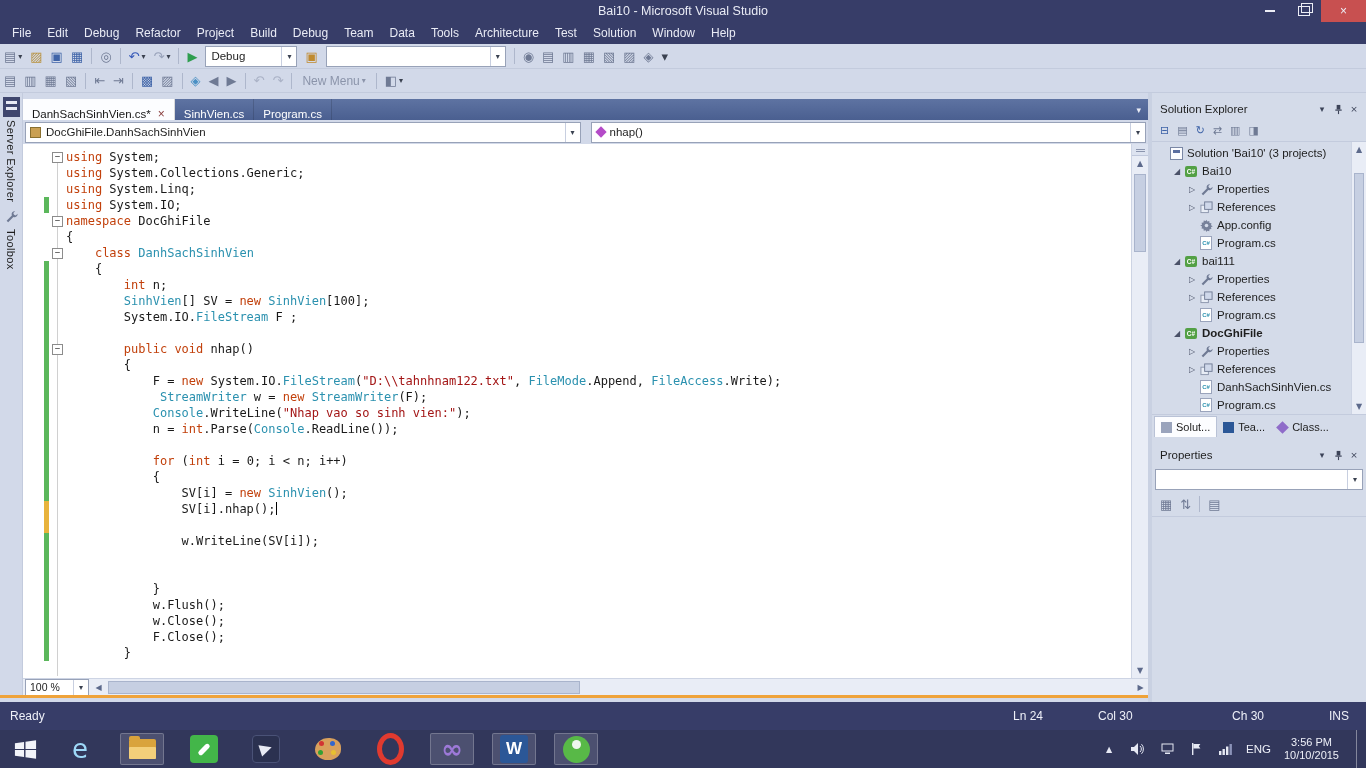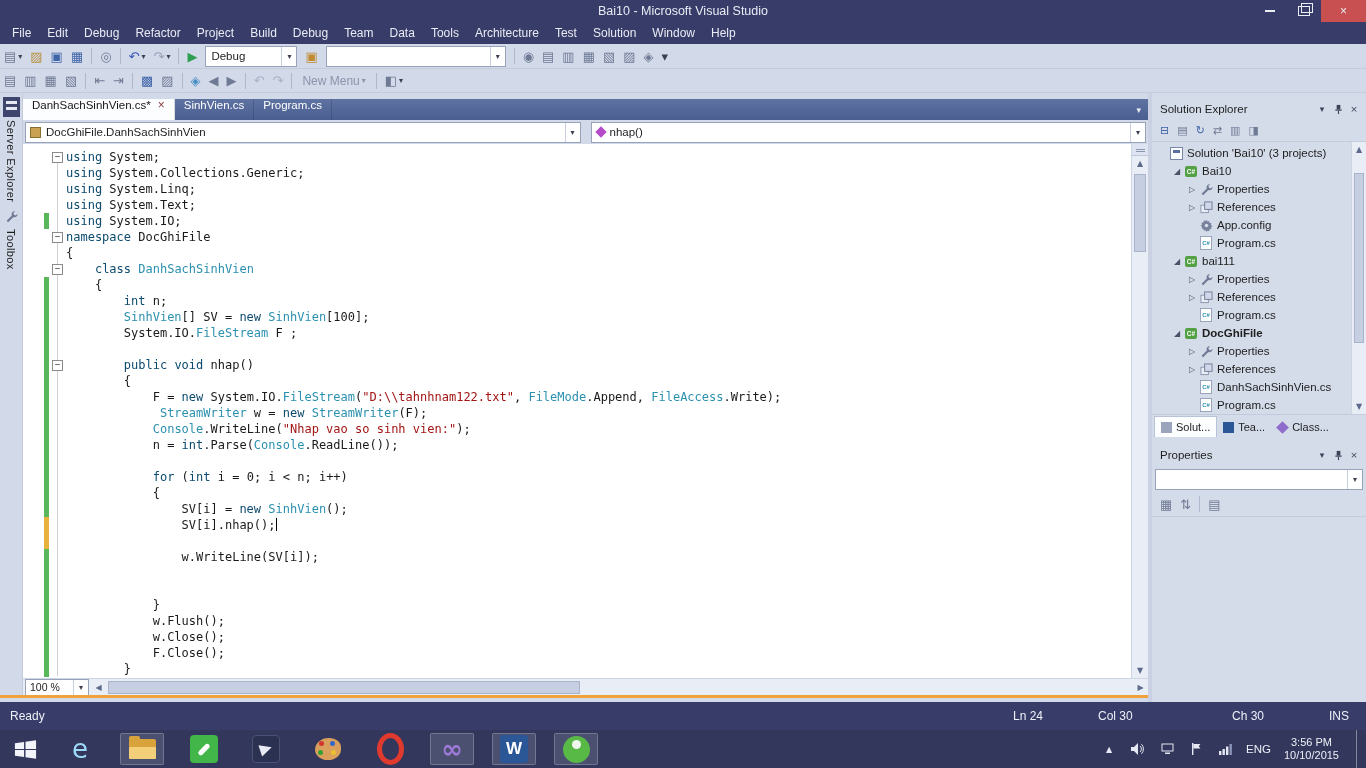--- a/index.html
+++ b/index.html
@@ -44,21 +44,21 @@
   .ls-label{writing-mode:vertical-rl;font-size:11px;color:#1e1e1e;margin-top:3px;letter-spacing:.4px;}
   .ls-ico{width:17px;height:20px;display:flex;align-items:center;justify-content:center;}
   .ls-ico.server{background:#3f466e;position:relative;}
   .ls-ico.server::before{content:"";position:absolute;left:3px;top:4px;width:11px;height:3px;background:#e8eaf4;}
   .ls-ico.server::after{content:"";position:absolute;left:3px;top:10px;width:11px;height:3px;background:#e8eaf4;}
   
   .editorcol{position:absolute;left:23px;top:93px;width:1125px;height:602px;display:flex;flex-direction:column;background:#fff;}
   .tabstrip{height:27px;background:#d2d9e9;position:relative;flex:none;}
   .tabs-bg{position:absolute;left:0;right:0;bottom:0;height:21px;background:linear-gradient(#5e73a2,#4a5f90);
            display:flex;align-items:stretch;}
-  .doc-tab{display:flex;align-items:flex-start;padding:0 9px;font-size:11.5px;color:#fff;
+  .doc-tab{display:flex;align-items:flex-end;padding:0 9px;font-size:11.5px;color:#fff;
            border-right:1px solid rgba(0,0,0,.14);}
   .doc-tab.active{background:#fcfdff;color:#161616;}
   .tab-close{margin-left:7px;color:#8a3e3e;font-size:12px;line-height:12px;}
   .tablist-arrow{position:absolute;right:7px;bottom:5px;color:#e9ecf6;font-size:9px;font-family:"DejaVu Sans",sans-serif;}
   .navbar{height:24px;background:#d2d9e9;display:flex;align-items:center;flex:none;padding:0 1px;gap:8px;}
   .nav-combo{flex:1;background:#fff;border:1px solid #98a2b8;height:19px;display:flex;align-items:center;margin:0 1px;}
   .ic-class{width:9px;height:9px;background:#caa053;border:1px solid #8a7030;margin-left:4px;flex:none;}
   .ic-method{width:8px;height:8px;background:#b44bc8;transform:rotate(45deg);margin-left:5px;flex:none;}
   .nav-text{flex:1;font-size:11.5px;color:#1e1e1e;padding:0 5px;white-space:nowrap;overflow:hidden;}
   
@@ -66,21 +66,21 @@
   .code-pane{flex:1;position:relative;padding-top:5px;overflow:hidden;}
   .code-pane::before{content:"";position:absolute;left:34px;top:12px;height:520px;width:1px;background:#d0d0d0;}
   .code-line{display:flex;height:16px;line-height:16px;font-family:"DejaVu Sans Mono",monospace;font-size:12px;}
   .chg{width:5px;margin-left:21px;flex:none;}
   .chg.green{background:#5bb75b;}
   .chg.yellow{background:#e8b33c;}
   .fold-zone{width:17px;flex:none;display:flex;align-items:center;justify-content:center;position:relative;z-index:1;}
   .foldbox{width:9px;height:9px;border:1px solid #8c8c8c;background:#fff;font-size:9px;line-height:7px;
            text-align:center;color:#3a3a3a;}
   .code-text{white-space:pre;flex:none;}
-  .tok-k{color:#0c4a6e;} .tok-t{color:#2b91af;} .tok-s{color:#a31515;} .tok-n{color:#1a1a1a;}
+  .tok-k{color:#c2410c;} .tok-t{color:#2b91af;} .tok-s{color:#a31515;} .tok-n{color:#1a1a1a;}
   .caret{display:inline-block;width:1px;height:13px;background:#000;vertical-align:-2px;}
   
   .vscroll{width:17px;flex:none;background:#e9edf6;border-left:1px solid #cdd4e4;display:flex;flex-direction:column;box-sizing:border-box;}
   .vs-grip{height:11px;background:#dde3f0;border-bottom:1px solid #c0c8dc;display:flex;align-items:center;justify-content:center;}
   .vs-grip i{display:block;width:9px;height:1px;background:#8b95ae;box-shadow:0 2px 0 #8b95ae;}
   .sb-arrow{height:15px;display:flex;align-items:center;justify-content:center;font-size:8px;color:#5d6a8c;font-family:"DejaVu Sans",sans-serif;}
   .vs-track{flex:1;position:relative;}
   .vs-thumb{position:absolute;left:2px;right:2px;top:3px;height:76px;background:#c6cfe2;border:1px solid #a9b4cc;}
   .hscroll{height:17px;flex:none;background:#e9edf6;border-top:1px solid #cdd4e4;display:flex;align-items:center;box-sizing:border-box;}
   .zoom-combo{width:62px;height:15px;background:#fff;border:1px solid #98a2b8;margin:0 2px;display:flex;align-items:center;}
@@ -390,25 +390,20 @@
               <span class="chg"></span>
               <span class="fold-zone"></span>
               <span class="code-text"><span class="tok-k">using</span><span class="tok-n"> System.Collections.Generic;</span></span>
             </div>
             <div class="code-line">
               <span class="chg"></span>
               <span class="fold-zone"></span>
               <span class="code-text"><span class="tok-k">using</span><span class="tok-n"> System.Linq;</span></span>
             </div>
             <div class="code-line">
-              <span class="chg"></span>
-              <span class="fold-zone"></span>
-              <span class="code-text"><span class="tok-k">using</span><span class="tok-n"> System.Text;</span></span>
-            </div>
-            <div class="code-line">
               <span class="chg green"></span>
               <span class="fold-zone"></span>
               <span class="code-text"><span class="tok-k">using</span><span class="tok-n"> System.IO;</span></span>
             </div>
             <div class="code-line">
               <span class="chg"></span>
               <span class="fold-zone">
                 <span class="foldbox">−</span>
               </span>
               <span class="code-text"><span class="tok-k">namespace</span><span class="tok-n"> DocGhiFile</span></span>

